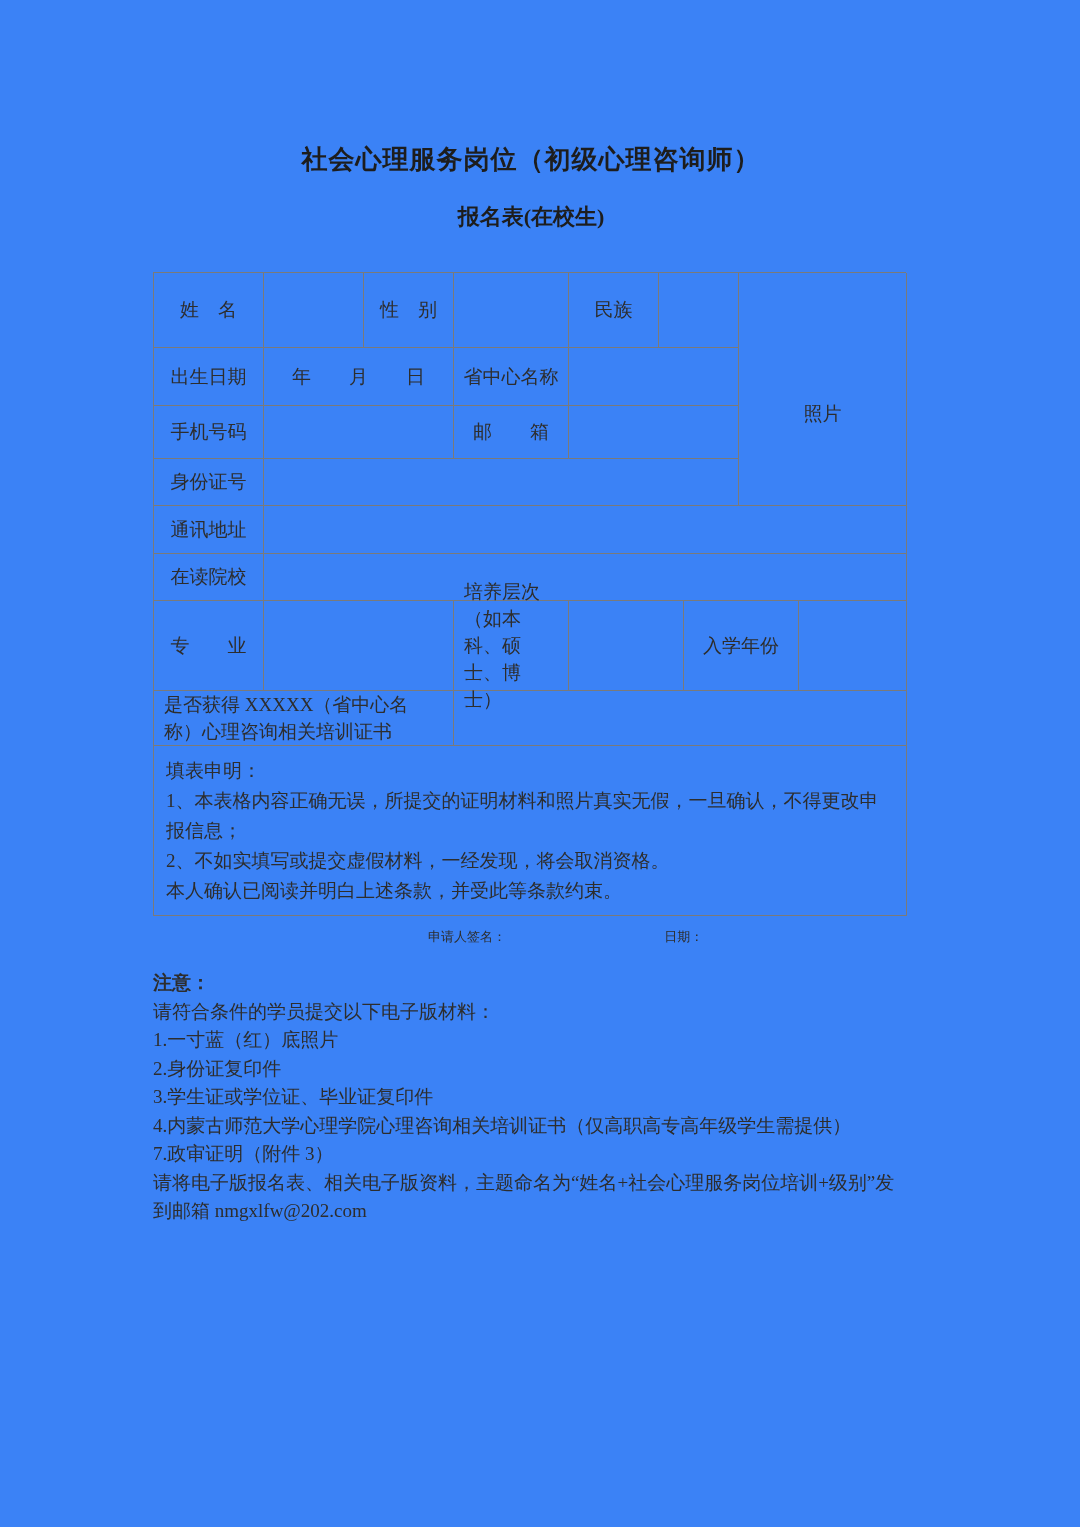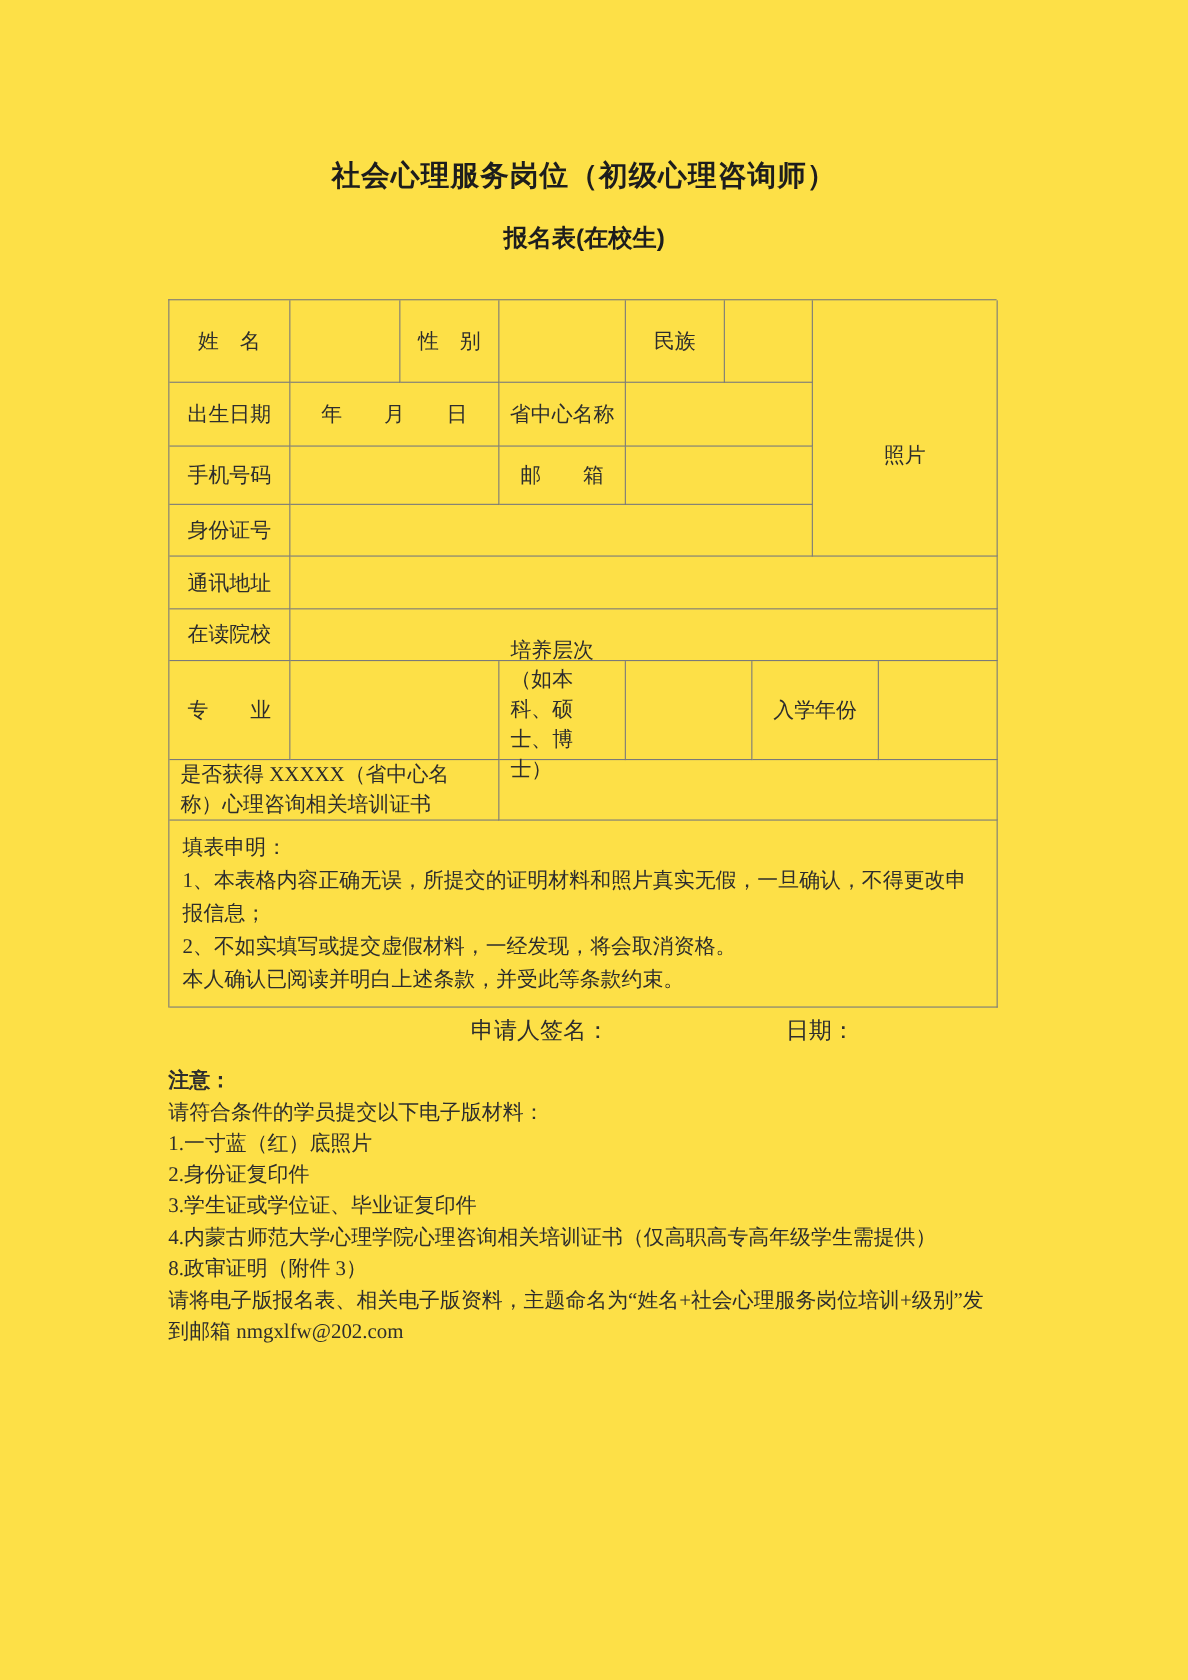--- a/index.html
+++ b/index.html
@@ -2,37 +2,37 @@
 <html><head>
 <meta charset="utf-8">
 <style>
   html, body { margin:0; padding:0; }
   body {
     width:1080px; height:1527px;
     background:#ffffff;
     font-family:"Liberation Serif","DejaVu Serif",serif;
     color:#2d2d2d;
   }
-  .page { position:relative; width:1080px; height:1527px; overflow:hidden; background:#fde047; }
+  .page { position:relative; width:1080px; height:1527px; overflow:hidden; background:#3b82f6; }
   .content { position:absolute; left:153px; top:0; width:756px; }
 
   .doc-title {
     margin-top:144px;
     text-align:center;
     font-family:"Liberation Sans","DejaVu Sans",sans-serif;
     font-weight:bold;
     font-size:26px;
     line-height:30px;
     letter-spacing:1px;
     color:#1d1d1d;
   }
   .doc-subtitle {
     margin-top:30px;
     text-align:center;
-    font-family:Liberation Sans, sans-serif;
+    font-family:Liberation Serif, serif;
     font-weight:bold;
     font-size:22px;
     line-height:26px;
     color:#1d1d1d;
   }
 
   .form-grid {
     margin-top:42px;
     width:753px;
     display:grid;
@@ -88,21 +88,21 @@
   .a-lvl-v   { grid-area:7/5/8/7; }
   .a-year-l  { grid-area:7/7/8/9; }
   .a-year-v  { grid-area:7/9/8/10; }
   
   .a-cert-l  { grid-area:8/1/9/4; }
   .a-cert-v  { grid-area:8/4/9/10; }
   
   .a-decl    { grid-area:9/1/10/10; display:block; padding:10px 12px; text-align:left; }
 
   .decl-line { margin:0; line-height:30px; font-size:19px; }
-  .decl-sign { margin-top:16px; line-height:30px; font-size:21px; }
+  .decl-sign { margin-top:16px; line-height:30px; font-size:13px; }
   .decl-sign .sig { margin-left:262px; }
   .decl-sign .dat { margin-left:155px; }
 
   .notes { margin-top:53px; font-size:19px; line-height:28.5px; }
   .notes p { margin:0; }
   .bold { font-weight:bold; }
 </style>
 </head>
 <body>
 
@@ -163,18 +163,18 @@
       </div>
     </div>
 
     <div class="notes">
       <p class="bold">注意：</p>
       <p>请符合条件的学员提交以下电子版材料：</p>
       <p>1.一寸蓝（红）底照片</p>
       <p>2.身份证复印件</p>
       <p>3.学生证或学位证、毕业证复印件</p>
       <p>4.内蒙古师范大学心理学院心理咨询相关培训证书（仅高职高专高年级学生需提供）</p>
-      <p>8.政审证明（附件 3）</p>
+      <p>7.政审证明（附件 3）</p>
       <p>请将电子版报名表、相关电子版资料，主题命名为“姓名+社会心理服务岗位培训+级别”发到邮箱 nmgxlfw@202.com</p>
     </div>
 
   </div>
 </div>
 
 </body></html>

